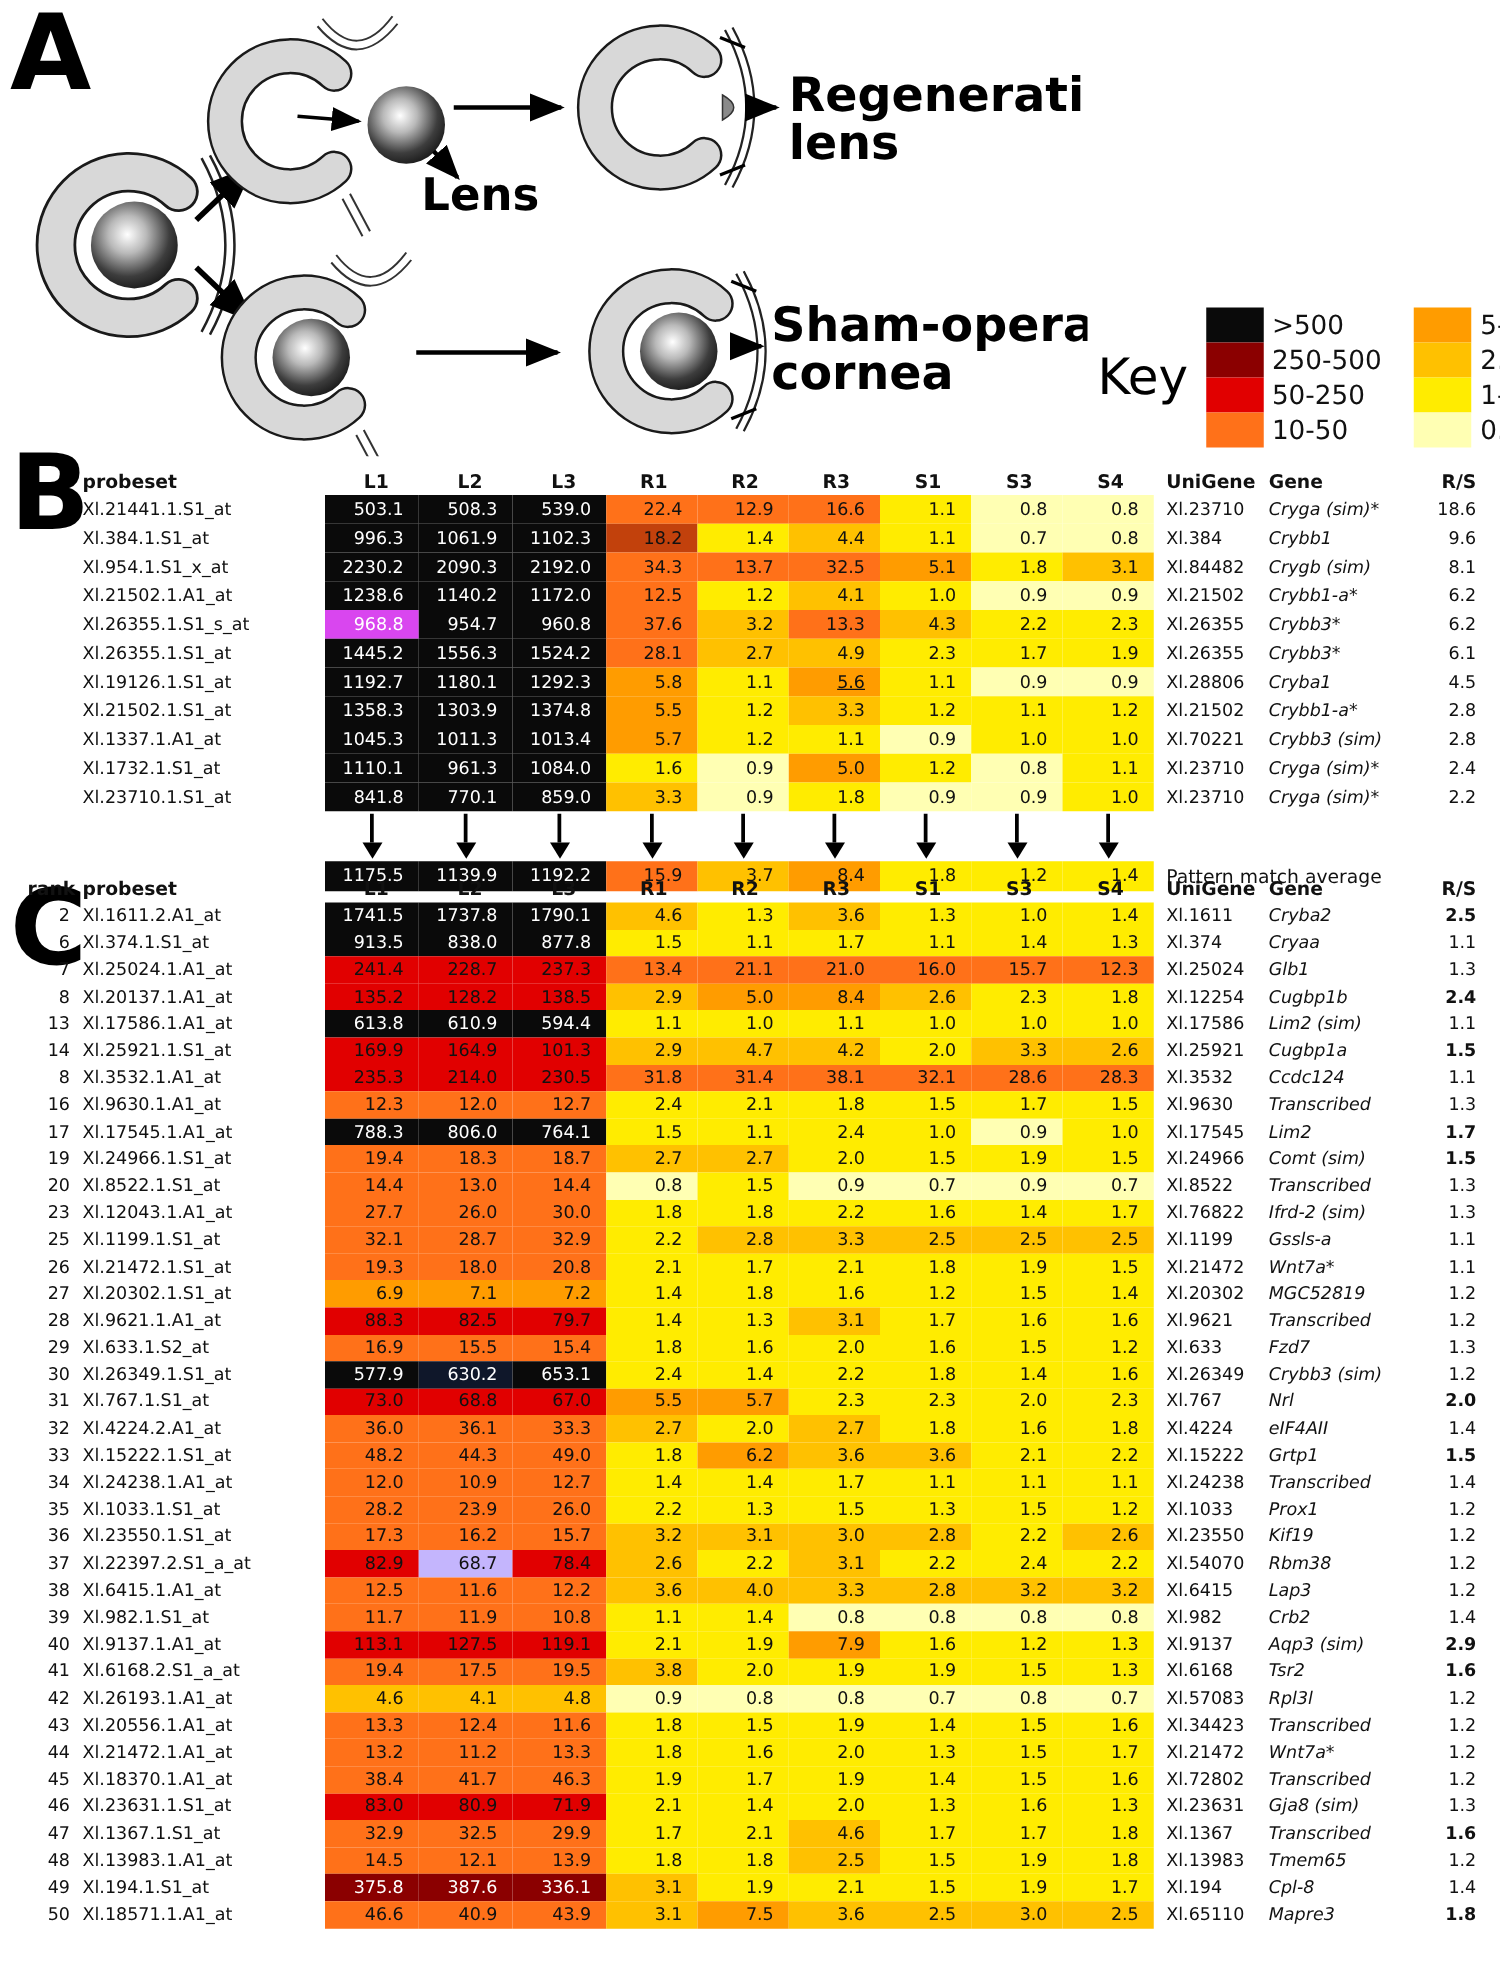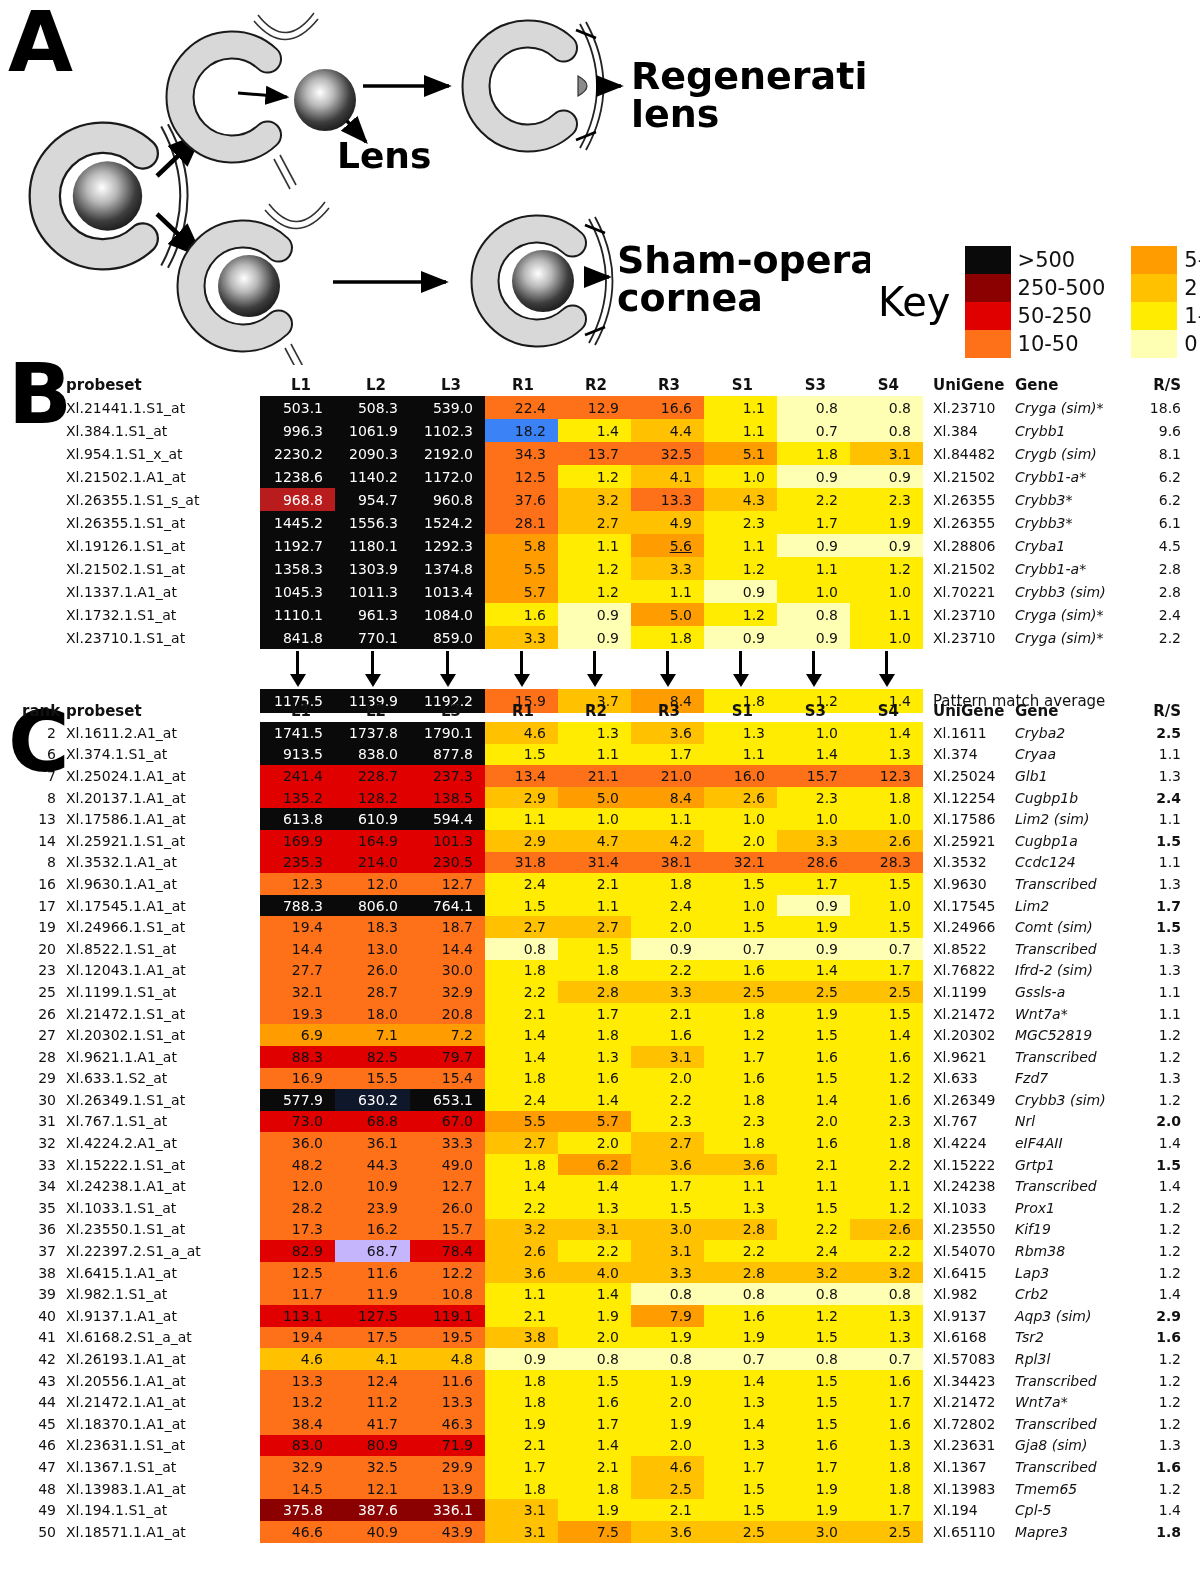--- a/index.html
+++ b/index.html
@@ -200,21 +200,21 @@
           <div class="c uni">Xl.23710</div>
           <div class="c gene">Cryga (sim)*</div>
           <div class="c rs">18.6</div>
         </div>
         <div class="trow" style="height: 23px;">
           <div class="c rank"></div>
           <div class="c probe">Xl.384.1.S1_at</div>
           <div class="c heat lcol" style="background: rgb(10, 10, 10); color: rgb(255, 255, 255);">996.3</div>
           <div class="c heat lcol" style="background: rgb(10, 10, 10); color: rgb(255, 255, 255);">1061.9</div>
           <div class="c heat lcol" style="background: rgb(10, 10, 10); color: rgb(255, 255, 255);">1102.3</div>
-          <div class="c heat mcol" style="background: #3b82f6; color: rgb(17, 17, 17);">18.2</div>
+          <div class="c heat mcol" style="background: #c2410c; color: rgb(17, 17, 17);">18.2</div>
           <div class="c heat mcol" style="background: rgb(255, 236, 0); color: rgb(17, 17, 17);">1.4</div>
           <div class="c heat mcol" style="background: rgb(255, 193, 0); color: rgb(17, 17, 17);">4.4</div>
           <div class="c heat mcol" style="background: rgb(255, 236, 0); color: rgb(17, 17, 17);">1.1</div>
           <div class="c heat mcol" style="background: rgb(255, 255, 179); color: rgb(17, 17, 17);">0.7</div>
           <div class="c heat mcol" style="background: rgb(255, 255, 179); color: rgb(17, 17, 17);">0.8</div>
           <div class="c uni">Xl.384</div>
           <div class="c gene">Crybb1</div>
           <div class="c rs">9.6</div>
         </div>
         <div class="trow" style="height: 23px;">
@@ -245,21 +245,21 @@
           <div class="c heat mcol" style="background: rgb(255, 236, 0); color: rgb(17, 17, 17);">1.0</div>
           <div class="c heat mcol" style="background: rgb(255, 255, 179); color: rgb(17, 17, 17);">0.9</div>
           <div class="c heat mcol" style="background: rgb(255, 255, 179); color: rgb(17, 17, 17);">0.9</div>
           <div class="c uni">Xl.21502</div>
           <div class="c gene">Crybb1-a*</div>
           <div class="c rs">6.2</div>
         </div>
         <div class="trow" style="height: 23px;">
           <div class="c rank"></div>
           <div class="c probe">Xl.26355.1.S1_s_at</div>
-          <div class="c heat lcol" style="background: #b91c1c; color: rgb(255, 255, 255); padding-left: 30px;">968.8</div>
+          <div class="c heat lcol" style="background: #d946ef; color: rgb(255, 255, 255); padding-left: 30px;">968.8</div>
           <div class="c heat lcol" style="background: rgb(10, 10, 10); color: rgb(255, 255, 255);">954.7</div>
           <div class="c heat lcol" style="background: rgb(10, 10, 10); color: rgb(255, 255, 255);">960.8</div>
           <div class="c heat mcol" style="background: rgb(255, 113, 25); color: rgb(17, 17, 17);">37.6</div>
           <div class="c heat mcol" style="background: rgb(255, 193, 0); color: rgb(17, 17, 17);">3.2</div>
           <div class="c heat mcol" style="background: rgb(255, 113, 25); color: rgb(17, 17, 17);">13.3</div>
           <div class="c heat mcol" style="background: rgb(255, 193, 0); color: rgb(17, 17, 17);">4.3</div>
           <div class="c heat mcol" style="background: rgb(255, 236, 0); color: rgb(17, 17, 17);">2.2</div>
           <div class="c heat mcol" style="background: rgb(255, 236, 0); color: rgb(17, 17, 17);">2.3</div>
           <div class="c uni">Xl.26355</div>
           <div class="c gene">Crybb3*</div>
@@ -1038,21 +1038,21 @@
           <div class="c heat lcol" style="background: rgb(139, 0, 0); color: rgb(255, 255, 255);">375.8</div>
           <div class="c heat lcol" style="background: rgb(139, 0, 0); color: rgb(255, 255, 255);">387.6</div>
           <div class="c heat lcol" style="background: rgb(139, 0, 0); color: rgb(255, 255, 255);">336.1</div>
           <div class="c heat mcol" style="background: rgb(255, 193, 0); color: rgb(17, 17, 17);">3.1</div>
           <div class="c heat mcol" style="background: rgb(255, 236, 0); color: rgb(17, 17, 17);">1.9</div>
           <div class="c heat mcol" style="background: rgb(255, 236, 0); color: rgb(17, 17, 17);">2.1</div>
           <div class="c heat mcol" style="background: rgb(255, 236, 0); color: rgb(17, 17, 17);">1.5</div>
           <div class="c heat mcol" style="background: rgb(255, 236, 0); color: rgb(17, 17, 17);">1.9</div>
           <div class="c heat mcol" style="background: rgb(255, 236, 0); color: rgb(17, 17, 17);">1.7</div>
           <div class="c uni">Xl.194</div>
-          <div class="c gene">Cpl-5</div>
+          <div class="c gene">Cpl-8</div>
           <div class="c rs">1.4</div>
         </div>
         <div class="trow" style="height: 21.6px;">
           <div class="c rank">50</div>
           <div class="c probe">Xl.18571.1.A1_at</div>
           <div class="c heat lcol" style="background: rgb(255, 113, 25); color: rgb(17, 17, 17);">46.6</div>
           <div class="c heat lcol" style="background: rgb(255, 113, 25); color: rgb(17, 17, 17);">40.9</div>
           <div class="c heat lcol" style="background: rgb(255, 113, 25); color: rgb(17, 17, 17);">43.9</div>
           <div class="c heat mcol" style="background: rgb(255, 193, 0); color: rgb(17, 17, 17);">3.1</div>
           <div class="c heat mcol" style="background: rgb(255, 156, 0); color: rgb(17, 17, 17);">7.5</div>

